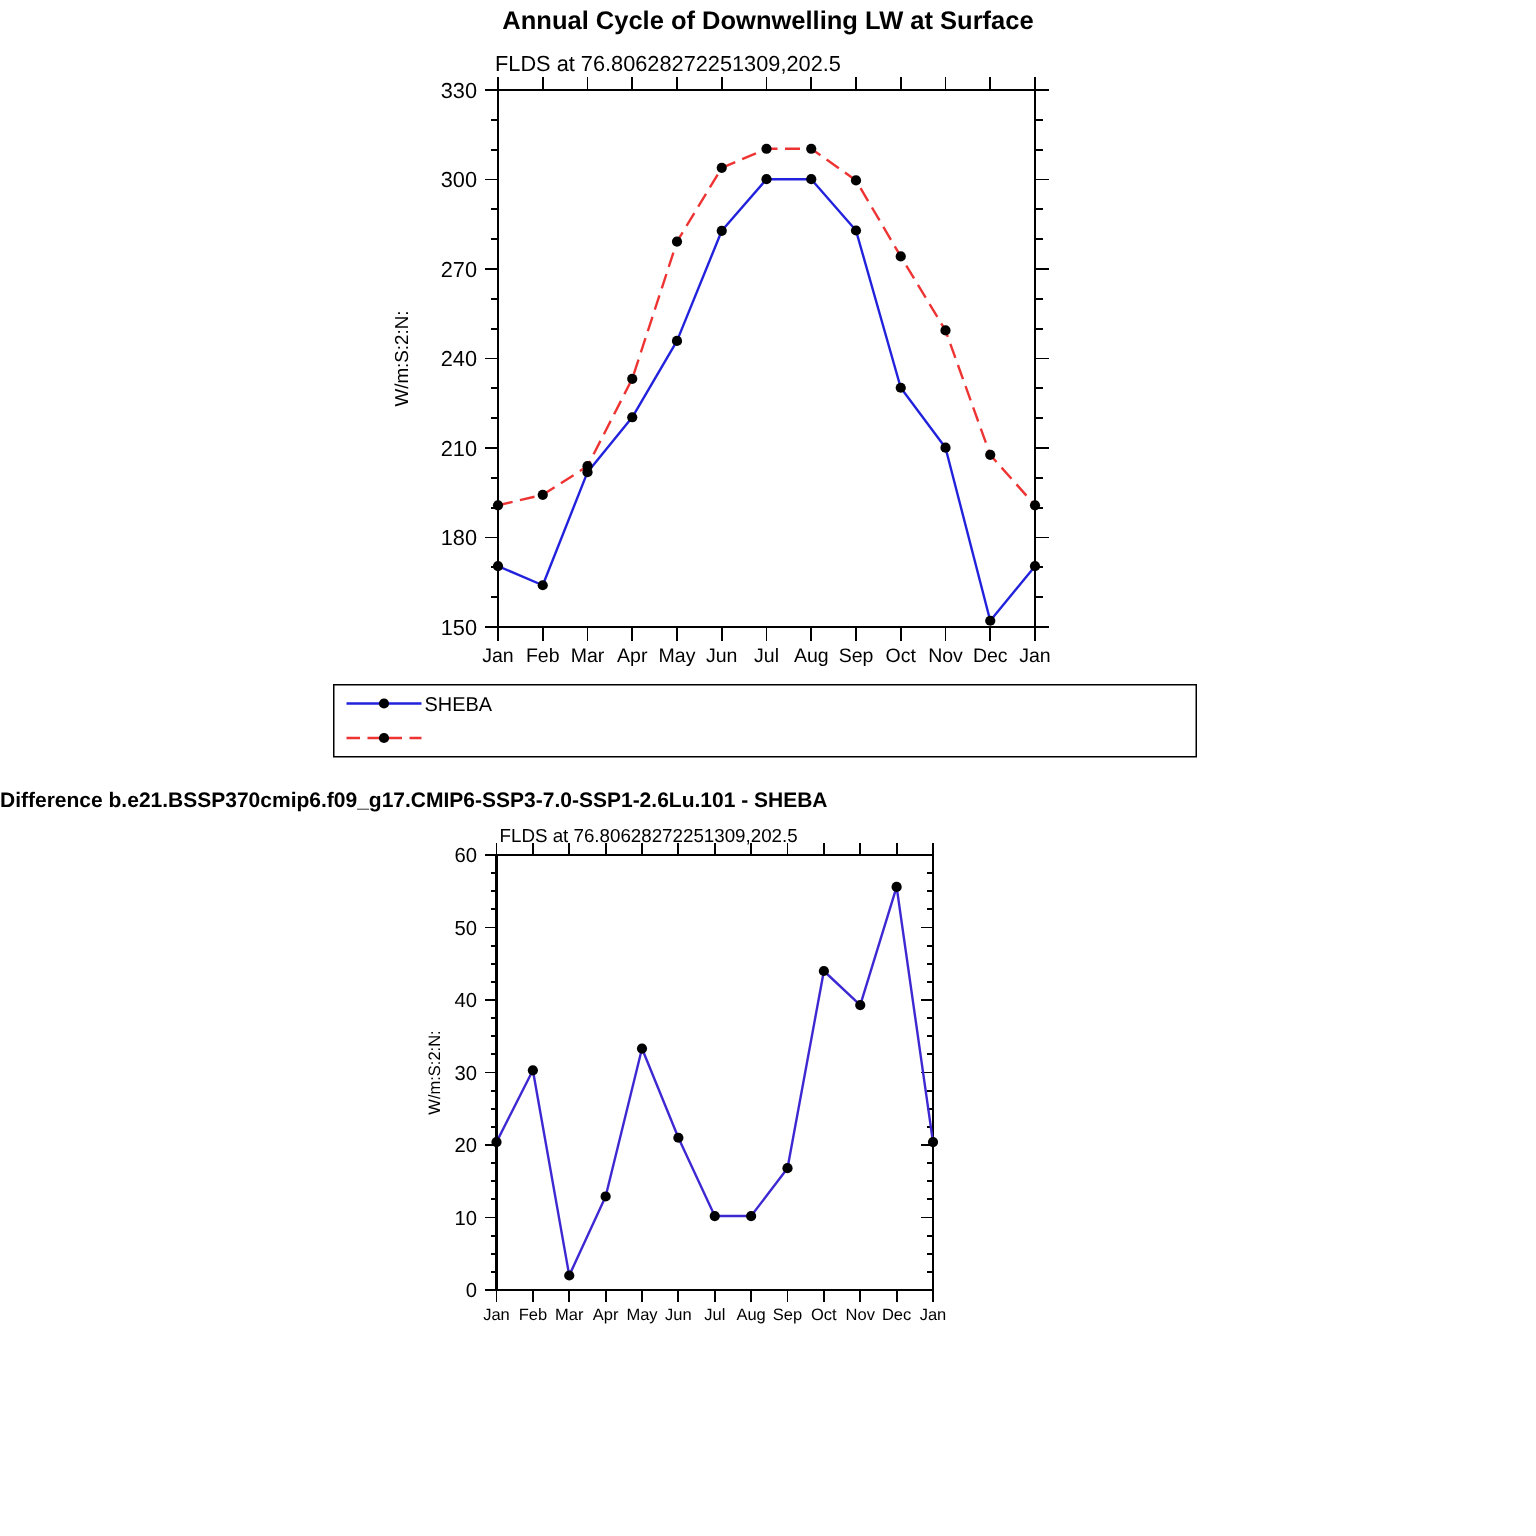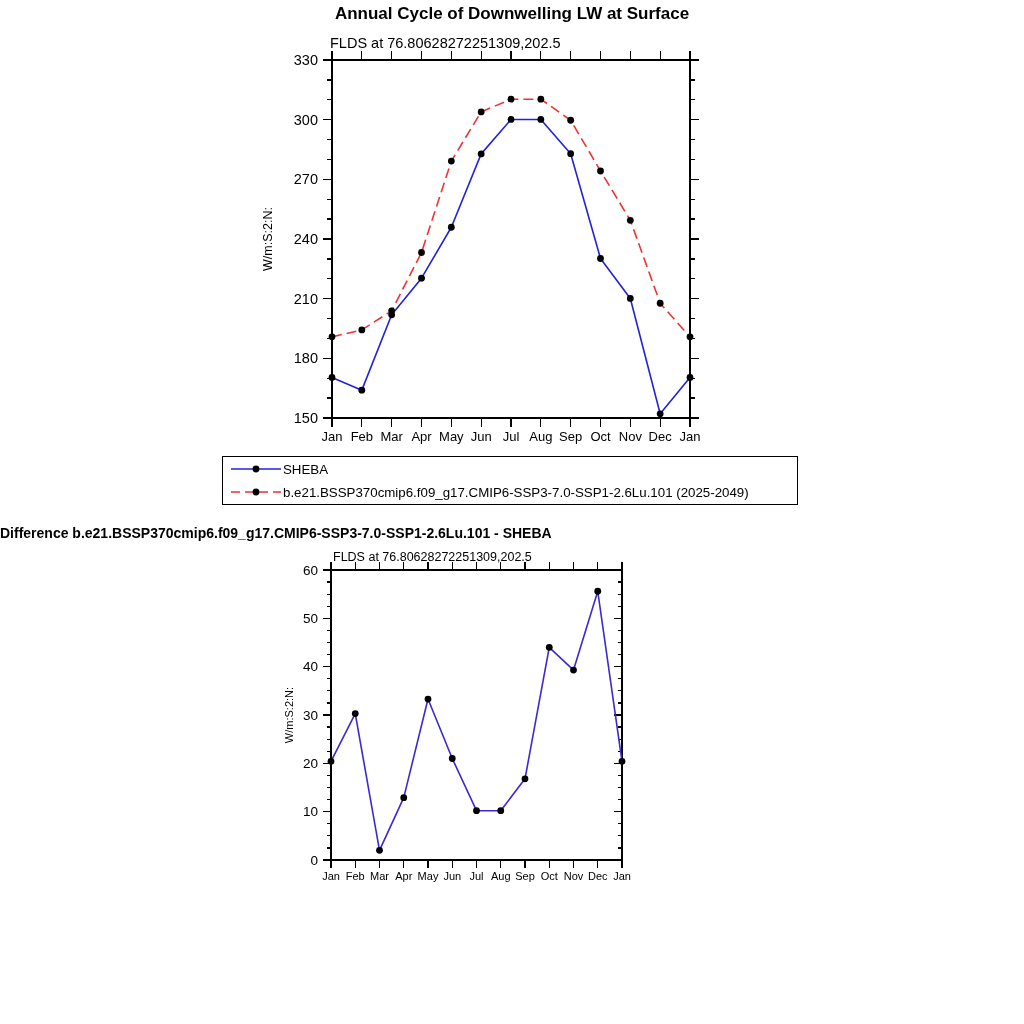--- a/index.html
+++ b/index.html
@@ -259,18 +259,17 @@
       <line x1="2" y1="6" x2="52" y2="6" stroke="#2222dd" stroke-width="1.6"></line>
       <circle cx="27" cy="6" r="3.4" fill="#000"></circle>
     </svg>
     <span class="legend-label">SHEBA</span>
   </div>
   <div class="legend-row">
     <svg class="legend-sample" viewBox="0 0 54 12">
       <line x1="2" y1="6" x2="52" y2="6" stroke="#ee3333" stroke-width="1.6" stroke-dasharray="9,5"></line>
       <circle cx="27" cy="6" r="3.4" fill="#000"></circle>
     </svg>
-    <span class="legend-label">b.e21.BSSP370cmip6.f09_g17.CMIP6-SSP3-7.0-SSP1-2.6Lu.101 (2025-2049)</span>
   </div>
 </div>
 
 <div id="chart2-title" class="abs">Difference b.e21.BSSP370cmip6.f09_g17.CMIP6-SSP3-7.0-SSP1-2.6Lu.101 - SHEBA</div>
 <div id="chart2-subtitle" class="abs">FLDS at 76.80628272251309,202.5</div>
 
 </body></html>

